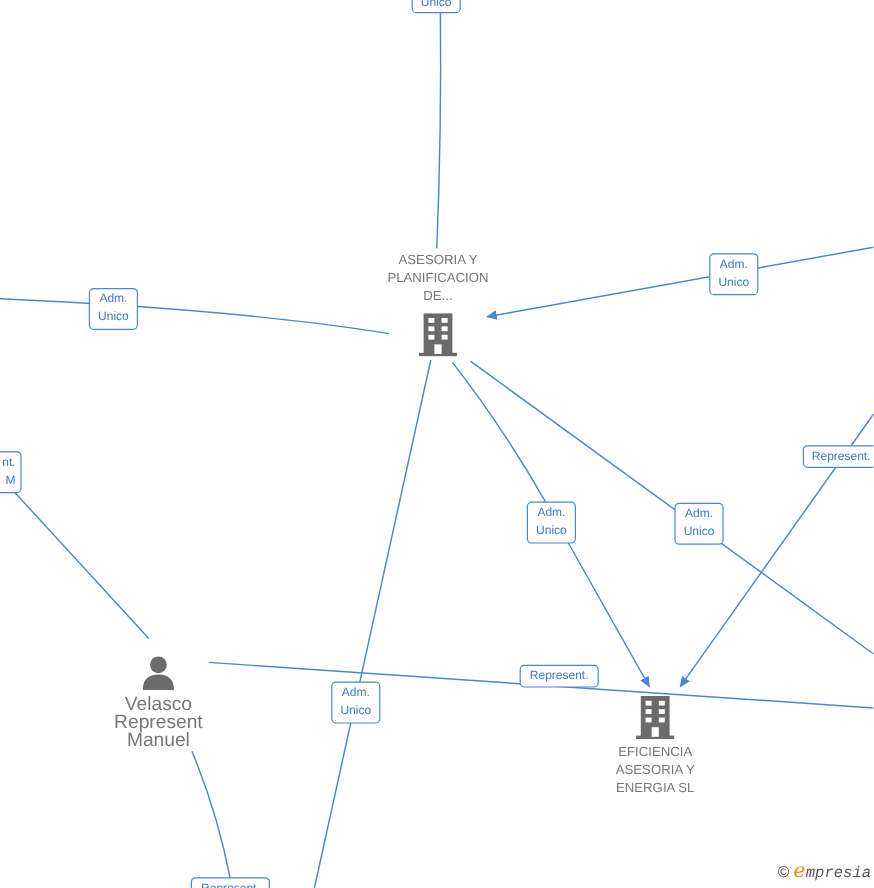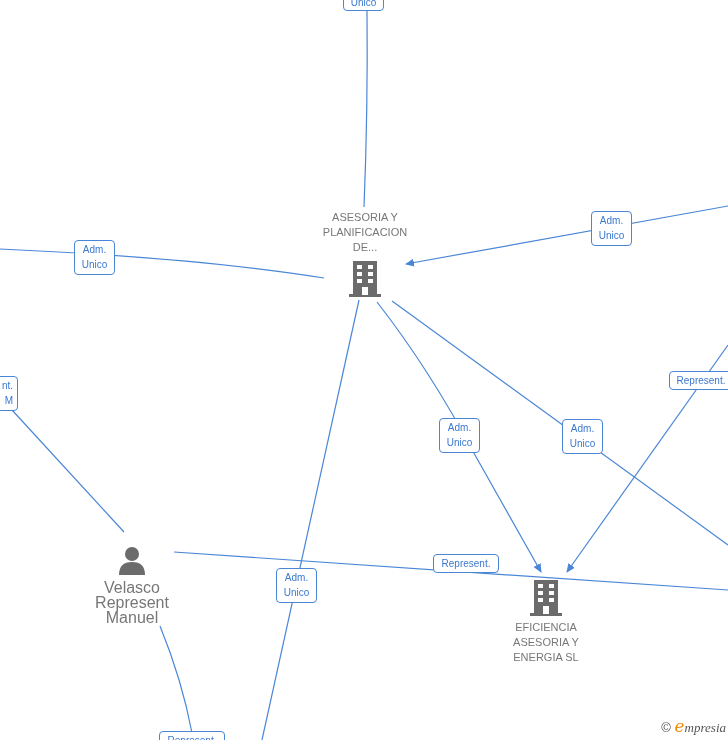--- a/index.html
+++ b/index.html
@@ -32,21 +32,21 @@
       line-height: 15px;
       cursor: pointer;
     }
     .node .icon { display: block; margin: 0 auto; }
     .node-label { display: block; }
     .watermark {
       position: absolute; right: 2px; bottom: 4px;
       font-size: 13px; color: #555;
     }
     .watermark .brand {
-      font-family: Liberation Serif, serif; font-style: italic; color: #555;
+      font-family: Liberation Mono, monospace; font-style: italic; color: #555;
     }
     .watermark .brand-e { color: #f08a00; font-size: 17px; font-style: italic; font-family: "DejaVu Serif", serif; }
   </style>
 </head>
 <body>
 
 <svg id="edges" viewBox="0 0 728 740">
   <defs>
     <marker id="arrow" markerWidth="10" markerHeight="10" refX="8" refY="5" orient="auto" markerUnits="userSpaceOnUse">
       <path d="M0,1 L9,5 L0,9 Z" fill="#4a86d6"></path>

